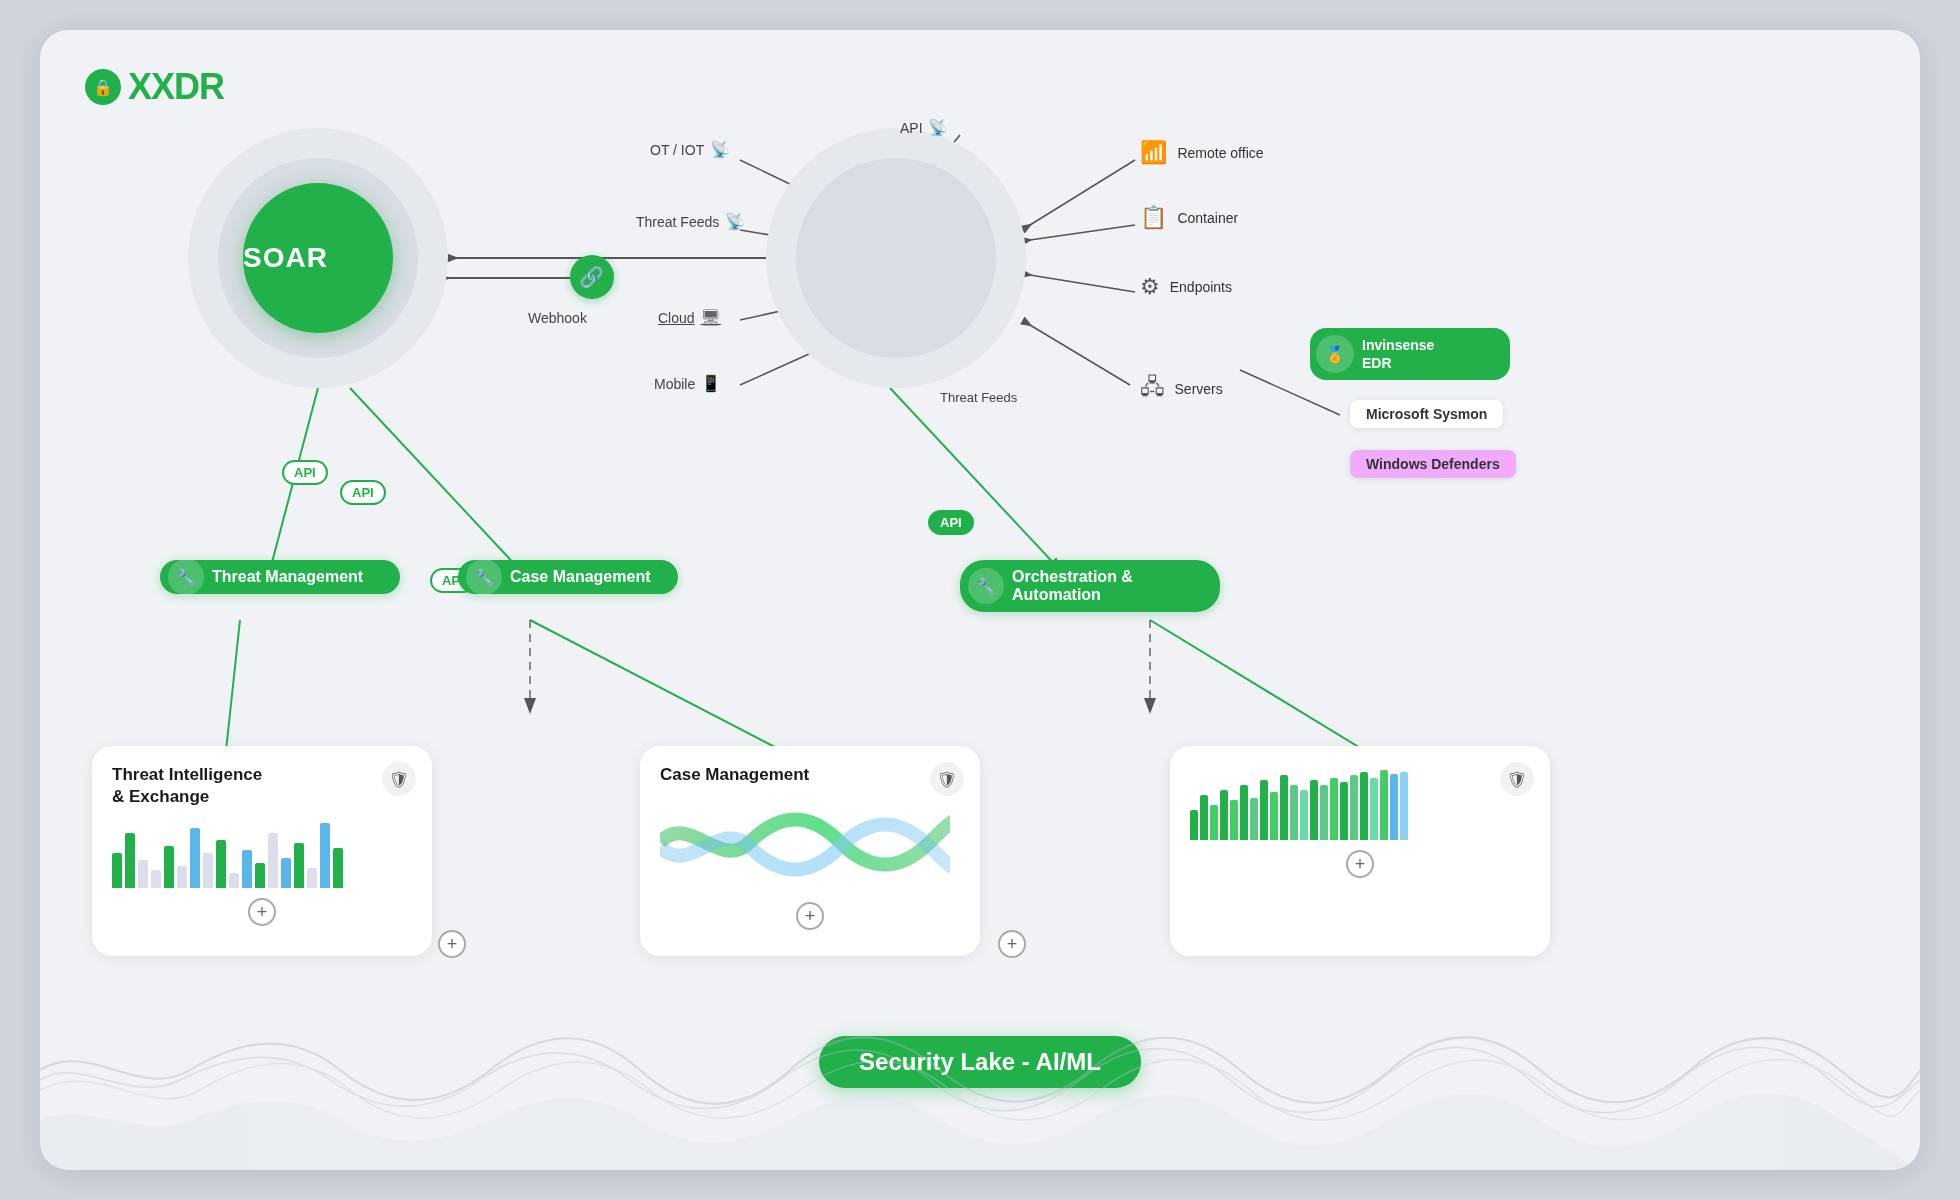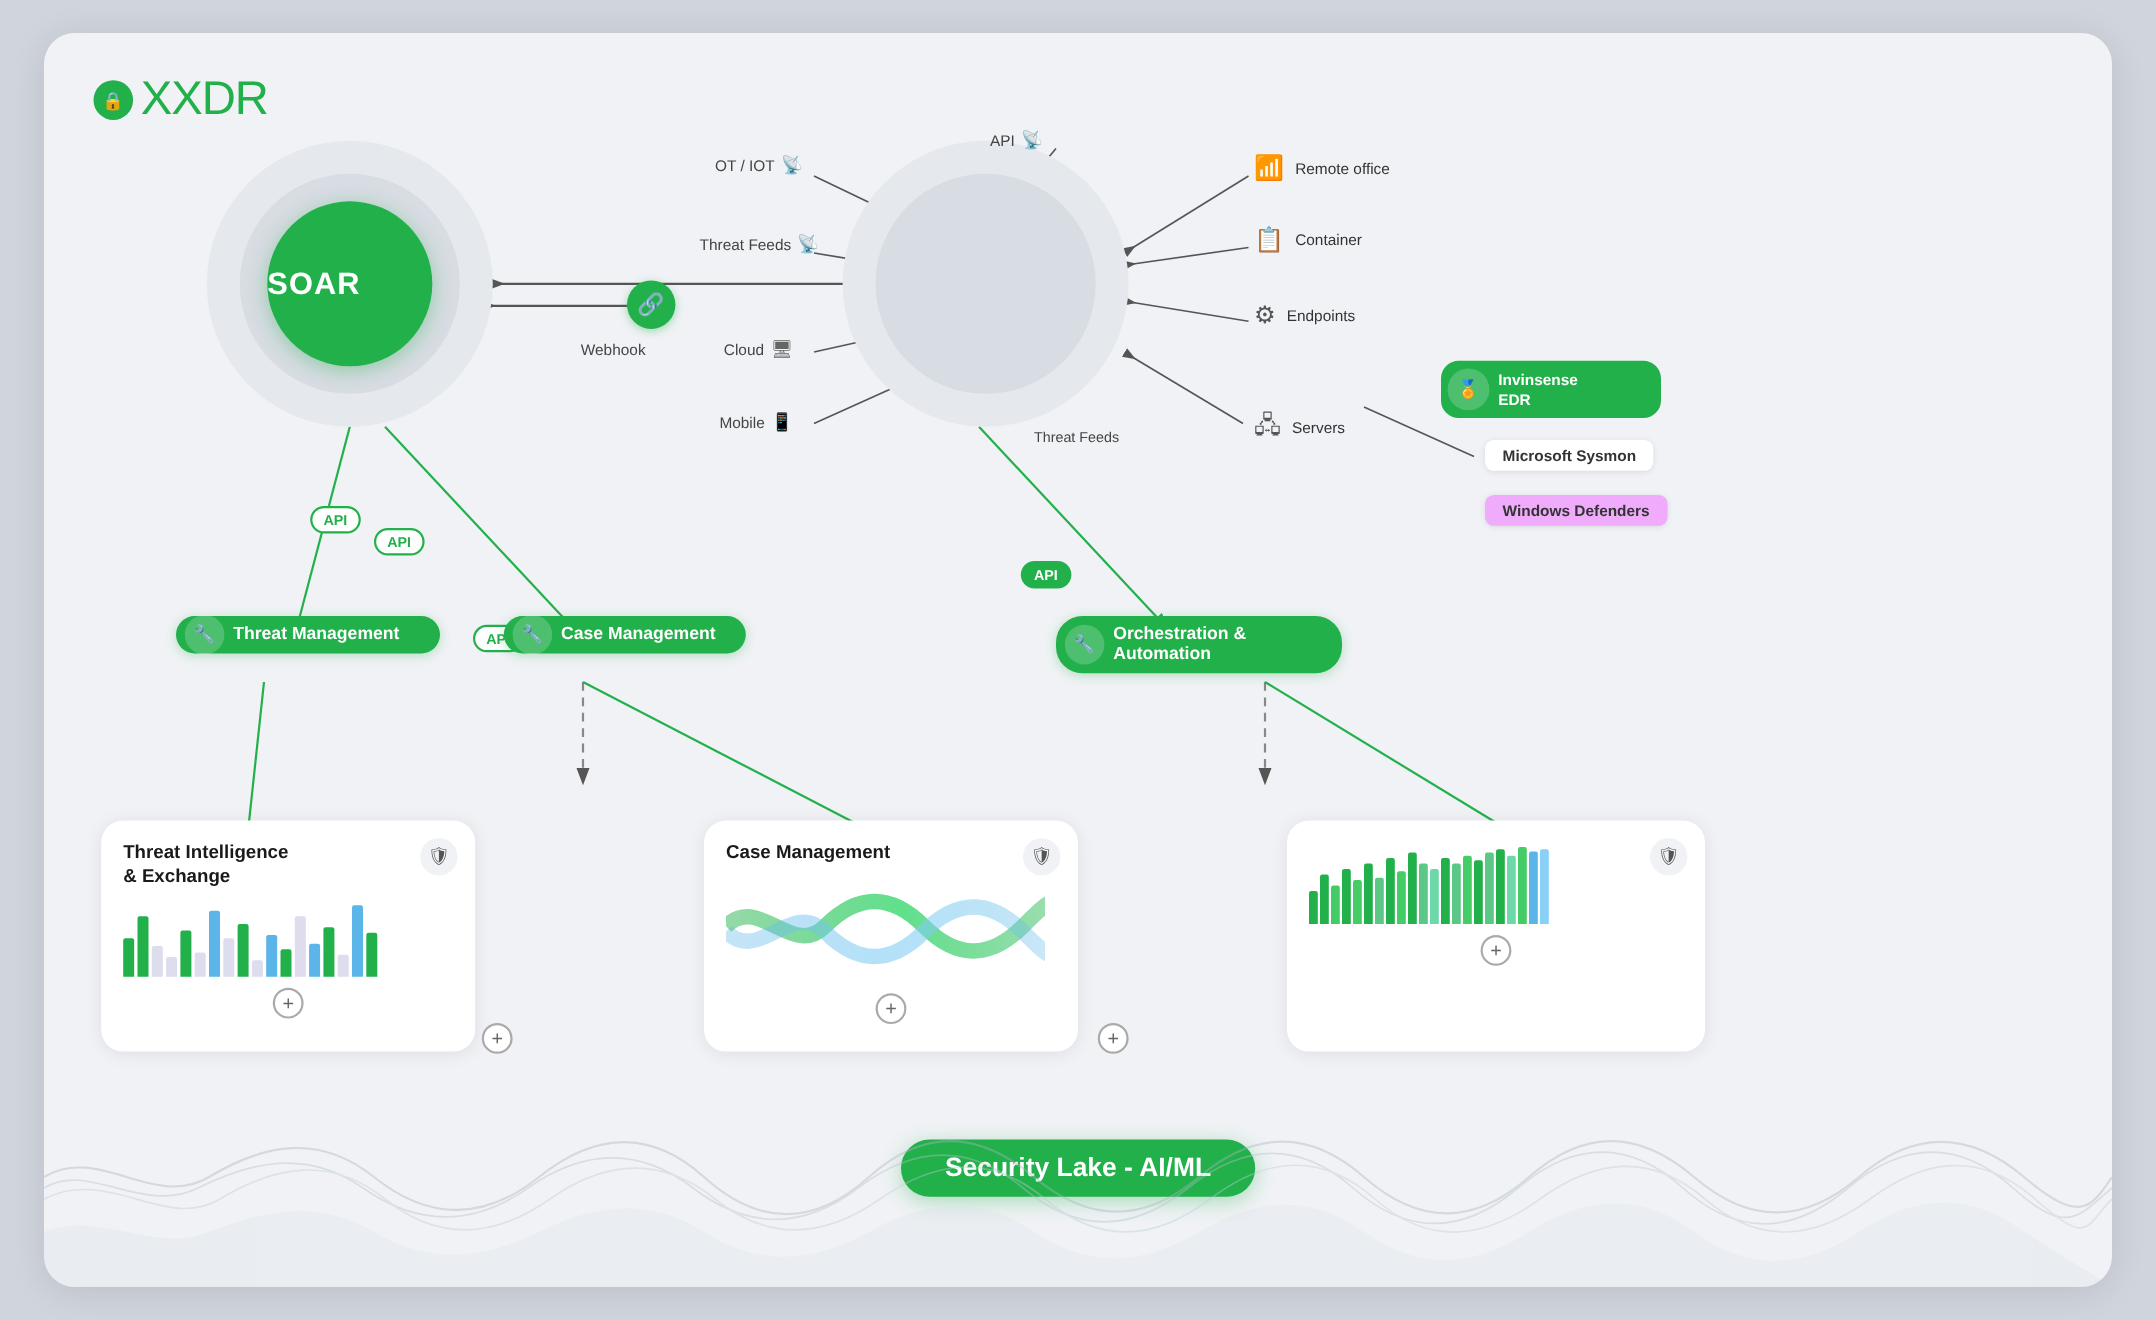--- a/index.html
+++ b/index.html
@@ -29,22 +29,22 @@
       left: 44px;
       display: flex;
       align-items: center;
       gap: 6px;
     }
     .logo-icon {
       width: 38px;
       height: 38px;
     }
     .logo-text {
-      font-size: 43px;
-      font-weight: 400;
+      font-size: 36px;
+      font-weight: 700;
       color: #2d2d2d;
       letter-spacing: -1px;
     }
     .logo-text span { color: #22b04b; }
 
     
     .circle-outer {
       position: absolute;
       border-radius: 50%;
       background: #e5e8ec;
@@ -373,21 +373,21 @@
   <div class="source-label" style="left:610px; top:110px;">
     <span>OT / IOT</span>
     <span class="source-icon">📡</span>
   </div>
 
   <div class="source-label" style="left:596px; top:182px;">
     <span>Threat Feeds</span>
     <span class="source-icon">📡</span>
   </div>
 
-  <div class="source-label" style="left:618px; top:278px;">
+  <div class="source-label" style="left:618px; top:278px;text-decoration:underline;">
     <span>Cloud</span>
     <span class="source-icon">🖥</span>
   </div>
 
   <div class="source-label" style="left:614px; top:344px;">
     <span>Mobile</span>
     <span class="source-icon">📱</span>
   </div>
 
   <div class="source-label" style="left:900px; top:360px; font-size:13px;">

